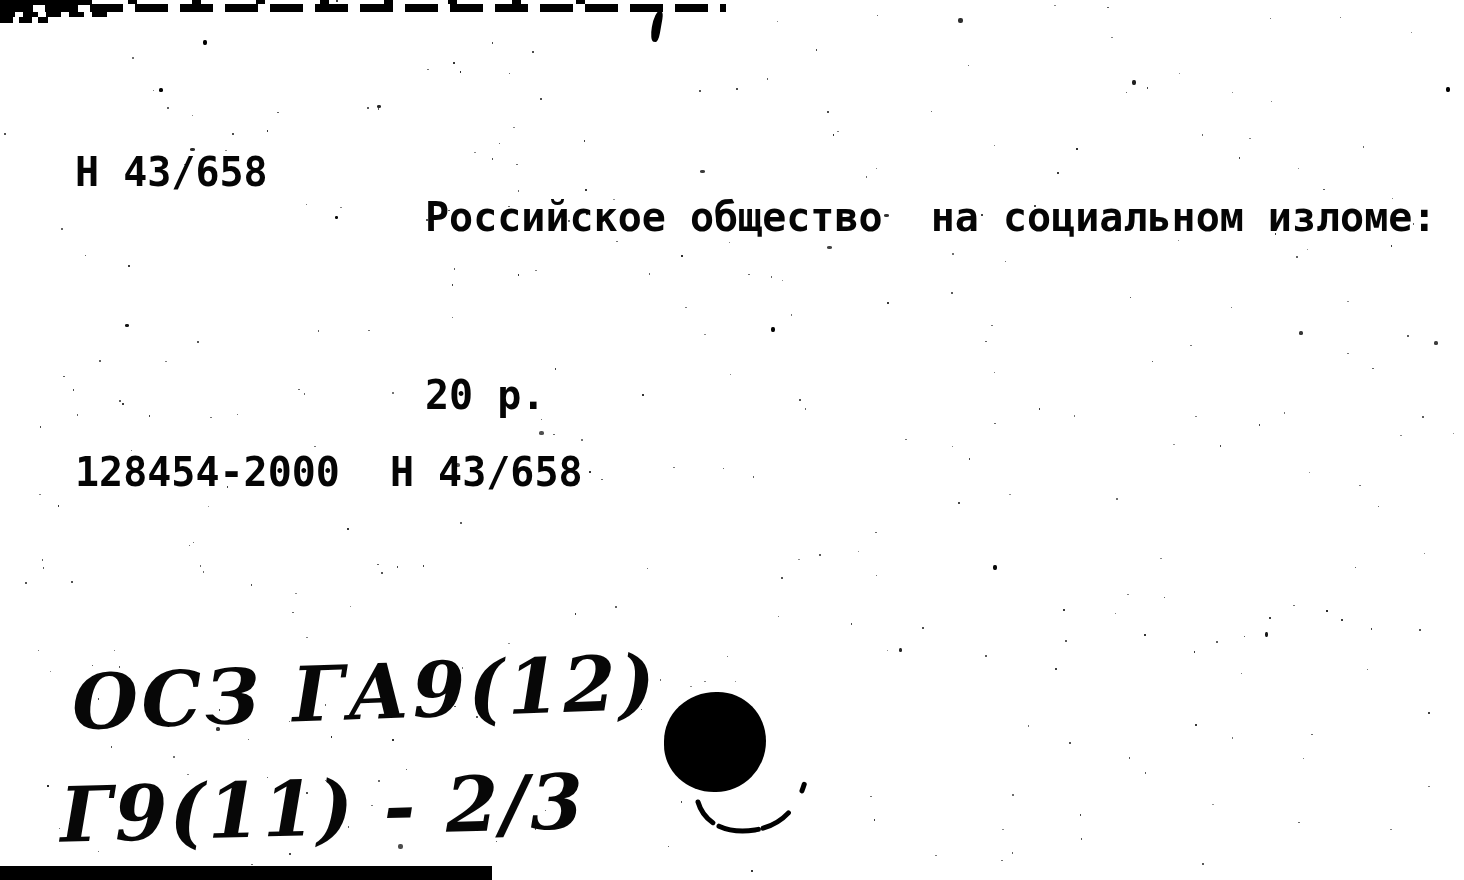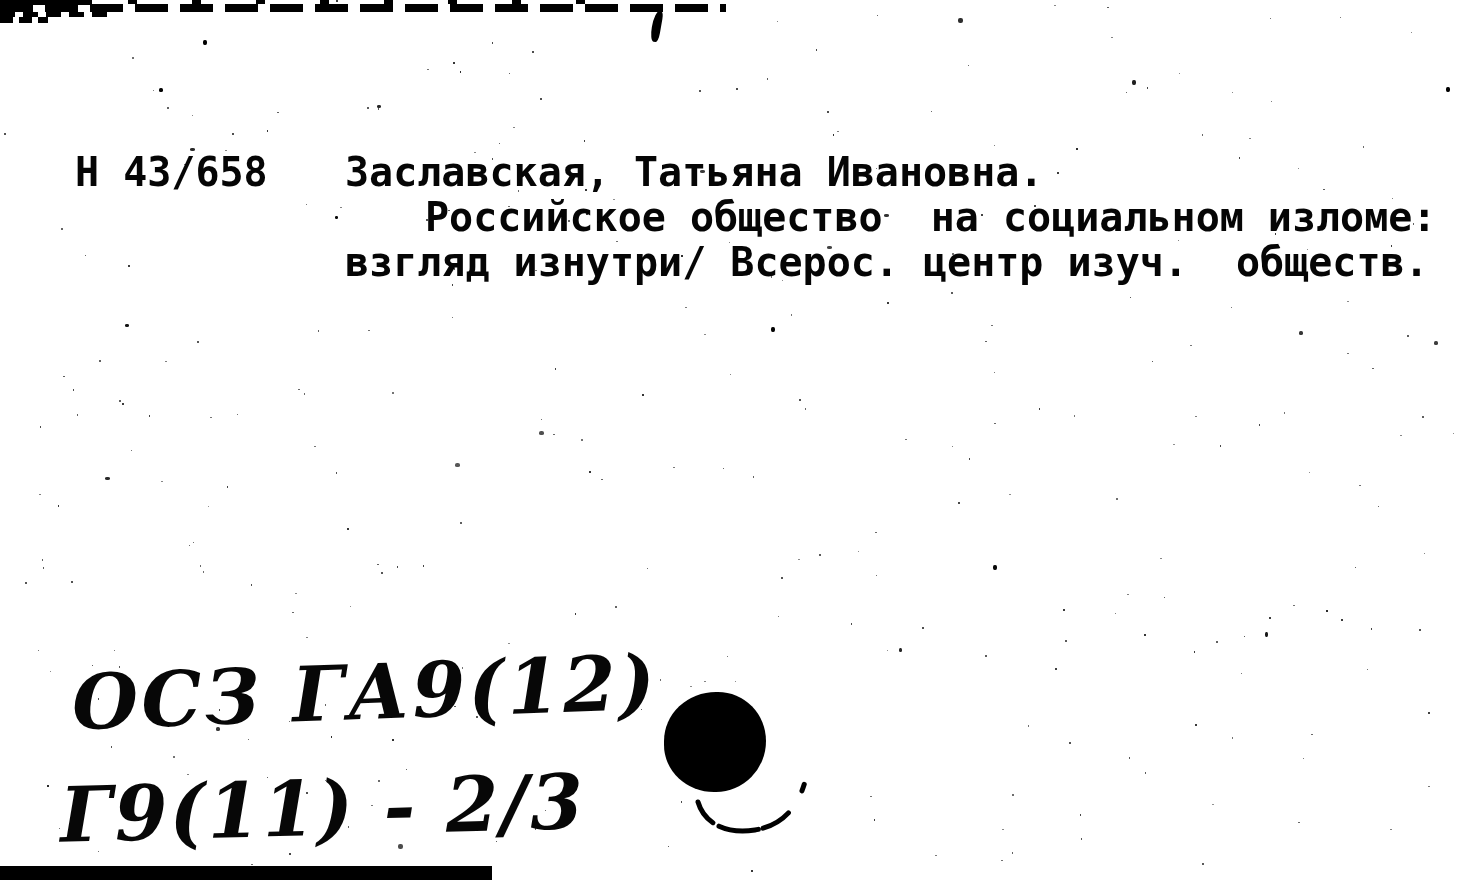--- a/index.html
+++ b/index.html
@@ -95,24 +95,24 @@
   <div class="edge edge-top-left"></div>
   <div class="edge-top-mid"></div>
   <div class="edge-top-right"></div>
   <div class="edge-subdash"></div>
   <div class="edge edge-bottom-bar"></div>
   <div class="edge-bottom-dash"></div>
 
   <div class="penmark"></div>
 
   <div class="typed callnum">Н 43/658</div>
-  <div class="typed author">Заславская, Татьяна Ивановна.</div>
   <div class="typed t2">Российское общество  на социальном изломе:</div>
-  <div class="typed t3">взгляд изнутри/ Всерос. центр изуч.  обществ.</div>
-
+  <div class="typed price">20 р.</div>
+
+  <div class="typed accession"><span>128454-2000</span><span class="gap"></span><span>Н 43/658</span></div>
 
   <div class="hw hw1">ОСЗ ГА9(12)</div>
   <div class="hw hw2">Г9(11) - 2/3</div>
 
   <div class="hole"></div>
 
   <svg class="arc" width="150" height="80">
     <path d="M 20 34 C 27 58 52 66 77 62 C 102 58 120 42 128 10" fill="none" stroke="#000" stroke-width="5" stroke-linecap="round" stroke-dasharray="26 7 40 5 30"></path>
   </svg>
 

